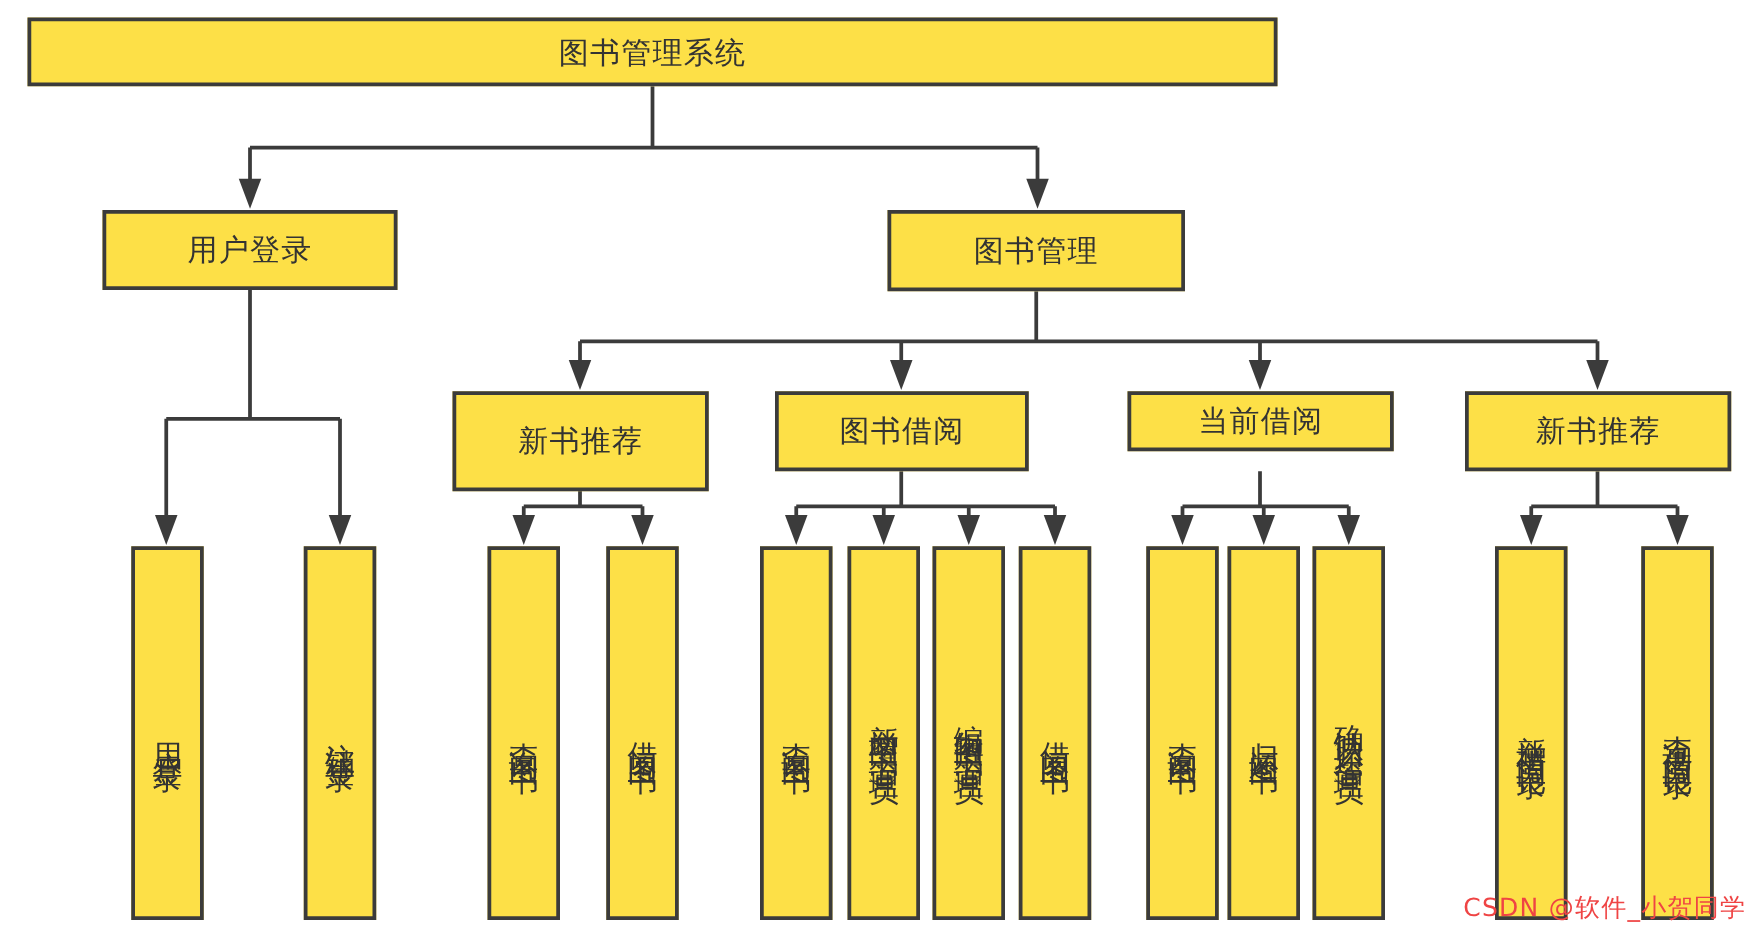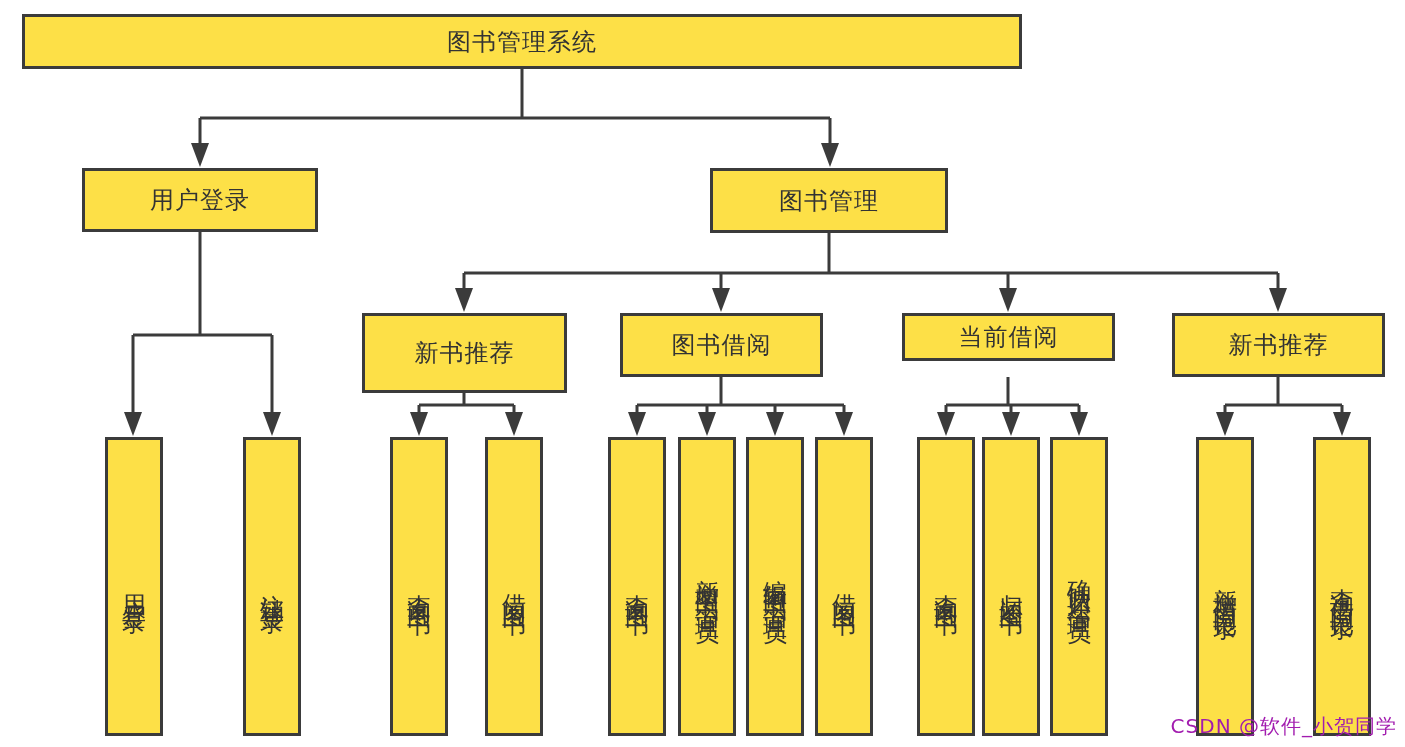--- a/index.html
+++ b/index.html
@@ -69,21 +69,21 @@
   .n-d1 { left: 917px; }
   .n-d2 { left: 982px; }
   .n-d3 { left: 1050px; }
   .n-e1 { left: 1196px; }
   .n-e2 { left: 1313px; }
   .watermark {
     position: absolute;
     right: 8px;
     bottom: 7px;
     font-size: 20px;
-    color: #a21caf;
+    color: #ef4444;
     letter-spacing: 1px;
     z-index: 5;
     white-space: nowrap;
   }
 </style>
 </head>
 <body>
 
 <div class="stage">
 

